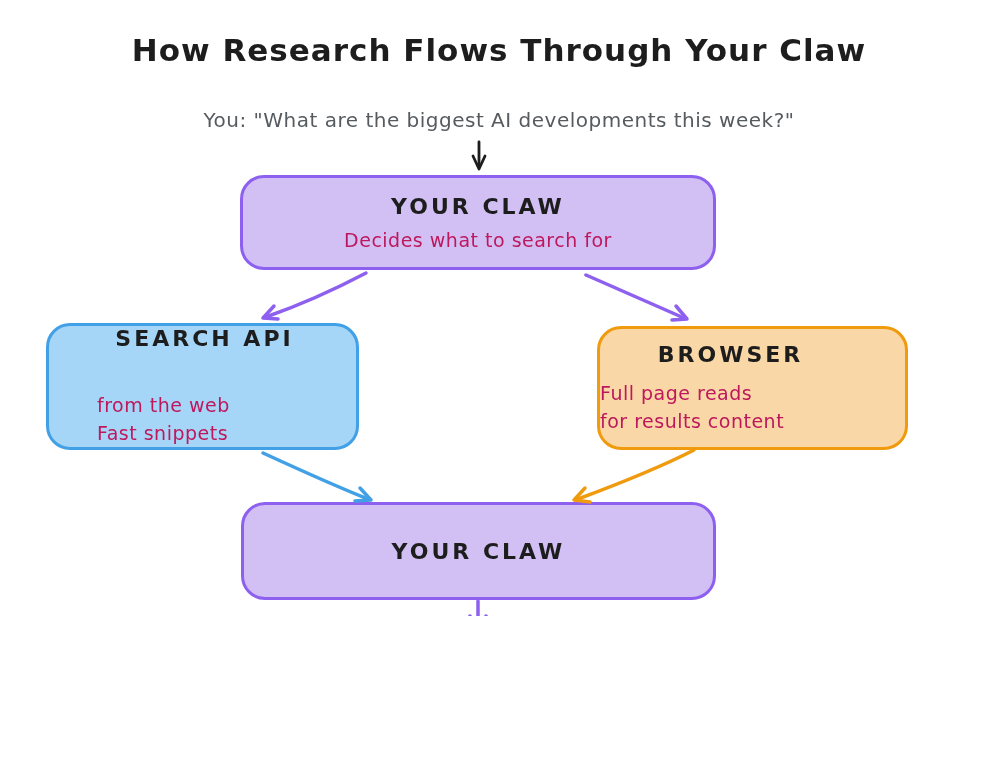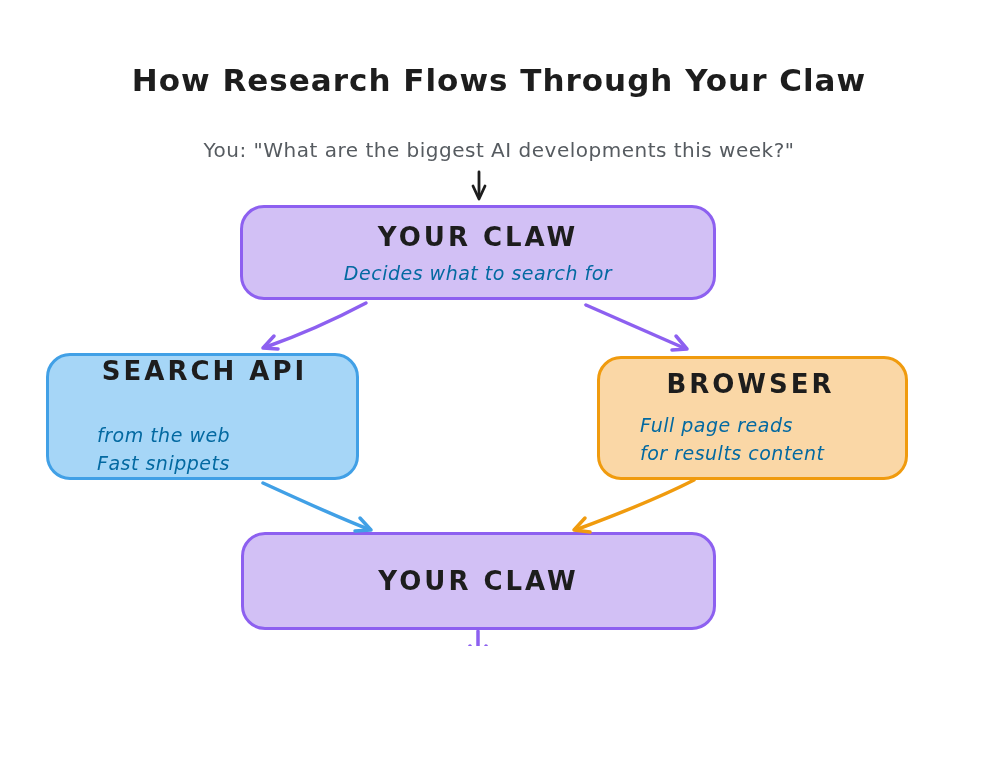--- a/index.html
+++ b/index.html
@@ -5,21 +5,20 @@
   * { margin: 0; padding: 0; box-sizing: border-box; }
   html, body { background: #ffffff; }
   body { font-family: "DejaVu Sans", sans-serif; }
 
   .canvas {
     position: relative;
     width: 998px;
     height: 616px;
     background: #ffffff;
     overflow: hidden;
-    margin-top: 30px;
   }
 
   .diagram-title {
     position: absolute;
     top: 32px;
     left: 0;
     width: 100%;
     text-align: center;
     font-size: 31px;
     font-weight: bold;
@@ -43,45 +42,44 @@
     border-style: solid;
     border-width: 3.5px;
     border-radius: 24px;
     display: flex;
     flex-direction: column;
     justify-content: center;
     align-items: center;
   }
 
   .node-label {
-    font-size: 26px;
+    font-size: 22px;
     font-weight: bold;
     letter-spacing: 3px;
     color: #1d1d1d;
     text-align: center;
   }
 
   .node-desc {
     margin-top: 10px;
     font-size: 19px;
-    color: #0369a1;
+    color: #be185d;
     text-align: center;
     letter-spacing: 0.5px;
-    font-style: italic;
   }
 
   
   .node--claw-top    { left: 240px; top: 175px; width: 476px; height: 95px;
                        background: #d2c0f5; border-color: #8d60f0; }
   .node--search-api  { left: 46px;  top: 323px; width: 313px; height: 127px;
                        background: #a6d6f7; border-color: #41a0e6;
                        align-items: flex-start; padding-left: 48px; justify-content: space-between; }
   .node--browser     { left: 597px; top: 326px; width: 311px; height: 124px;
                        background: #fad7a6; border-color: #f09b0e;
-                       align-items: flex-start; padding-left: 40px; }
+                       align-items: flex-start; }
   .node--claw-bottom { left: 241px; top: 502px; width: 475px; height: 98px;
                        background: #d2c0f5; border-color: #8d60f0; }
   .node--telegram    { left: 242px; top: 637px; width: 474px; height: 90px;
                        background: #b4edc3; border-color: #2ec463; }
 
   
   .node--side-header { align-self: stretch; text-align: center; padding-right: 44px; }
   .node--side-desc   { margin-top: 12px; text-align: left; line-height: 28px; }
 
   .arrow-layer {

